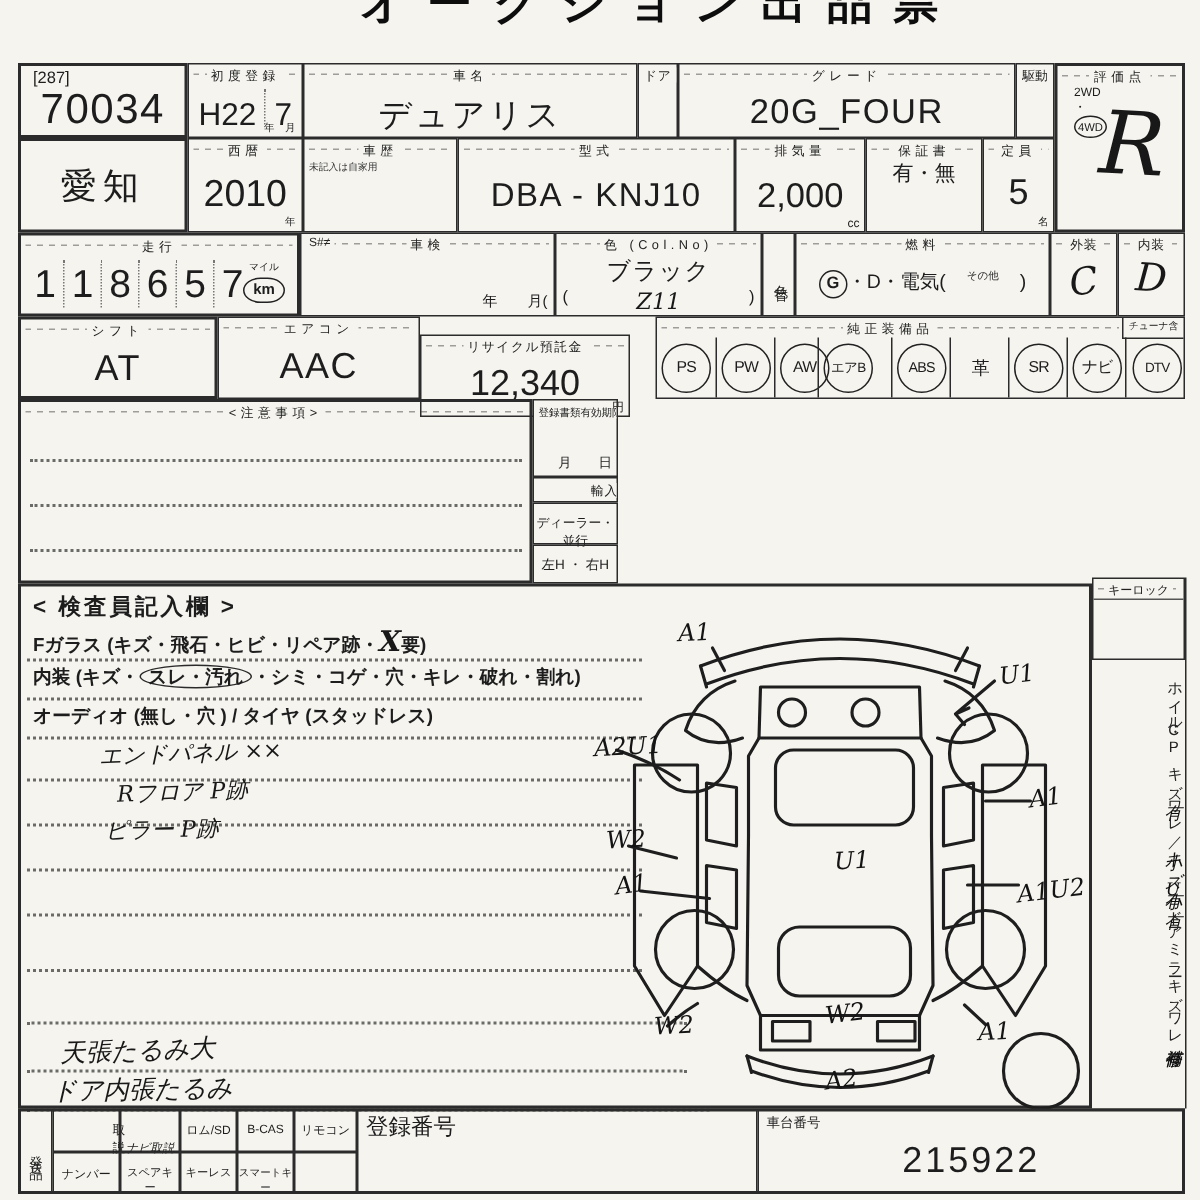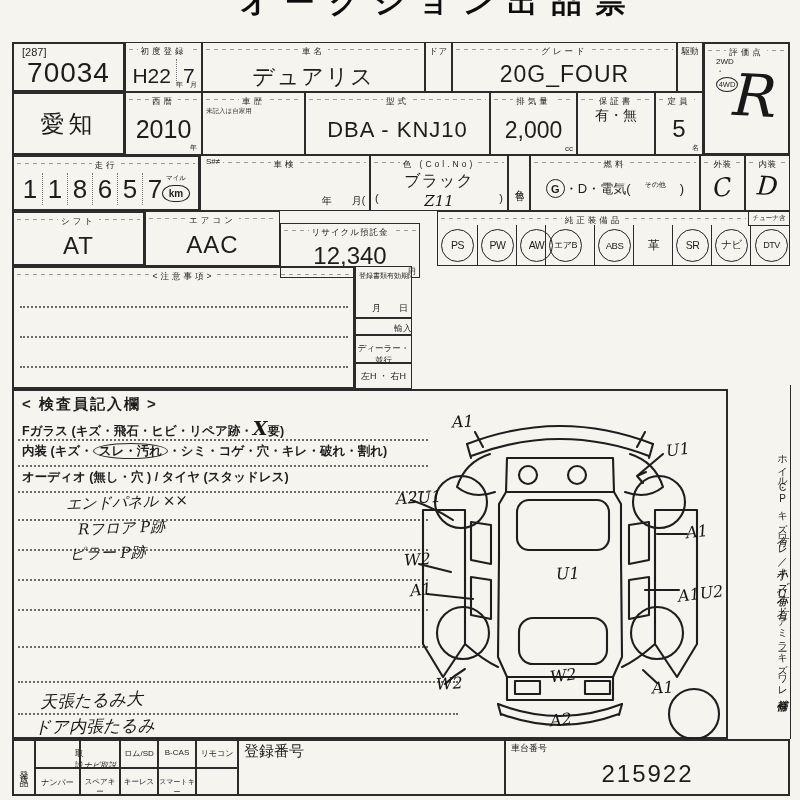--- a/index.html
+++ b/index.html
@@ -327,20 +327,23 @@
       <span class="mark" style="left: 404px; top: 550px; transform: rotate(-3deg);">W2</span>
       <span class="mark" style="left: 410px; top: 580px; transform: rotate(-7deg);">A1</span>
       <span class="mark" style="left: 556px; top: 564px; transform: rotate(-3deg);">U1</span>
       <span class="mark" style="left: 678px; top: 584px; transform: rotate(-7deg);">A1U2</span>
       <span class="mark" style="left: 436px; top: 674px; transform: rotate(-3deg);">W2</span>
       <span class="mark" style="left: 550px; top: 666px; transform: rotate(-7deg);">W2</span>
       <span class="mark" style="left: 652px; top: 678px; transform: rotate(-3deg);">A1</span>
       <span class="mark" style="left: 550px; top: 710px; transform: rotate(-7deg);">A2</span>
     </div>
 
+  <div class="cell" style="left:728px;top:385px;width:62px;height:55px;">
+    <div class="band tight" style="border-bottom:1px solid #555;"><span style="letter-spacing:0;font-size:8px;">キーロック</span></div>
+  </div>
   <div style="position:absolute;left:790px;top:385px;width:0;height:354px;border-left:1.6px solid #2b2b2b;"></div>
   <div id="sideNote" class="vtext" style="position:absolute;left:736px;top:448px;width:54px;height:290px;line-height:15px;"><span class="p">ホイル・CPキズ</span><span class="h">有</span><span class="p">ワレ／</span><span class="h">小キズ有</span><span class="h">小U有</span><span class="p">ドアミラーキズワレ</span><span class="h">補修有</span></div>
 
   <div class="cell" style="left:12px;top:739px;width:778px;height:57px;border-width:2px;"></div>
   <div class="cell" style="left:12px;top:739px;width:23px;height:57px;">
     <div class="vtext" style="margin:4px auto 0;font-size:9px;letter-spacing:4px;text-align:center;height:50px;">発送品</div>
   </div>
 
   <div class="cell" style="left:35px;top:739px;width:45px;height:29px;">
       <div class="val" style="margin-top:8px;font-size:8.5px;margin-left:39px;">取説</div>

